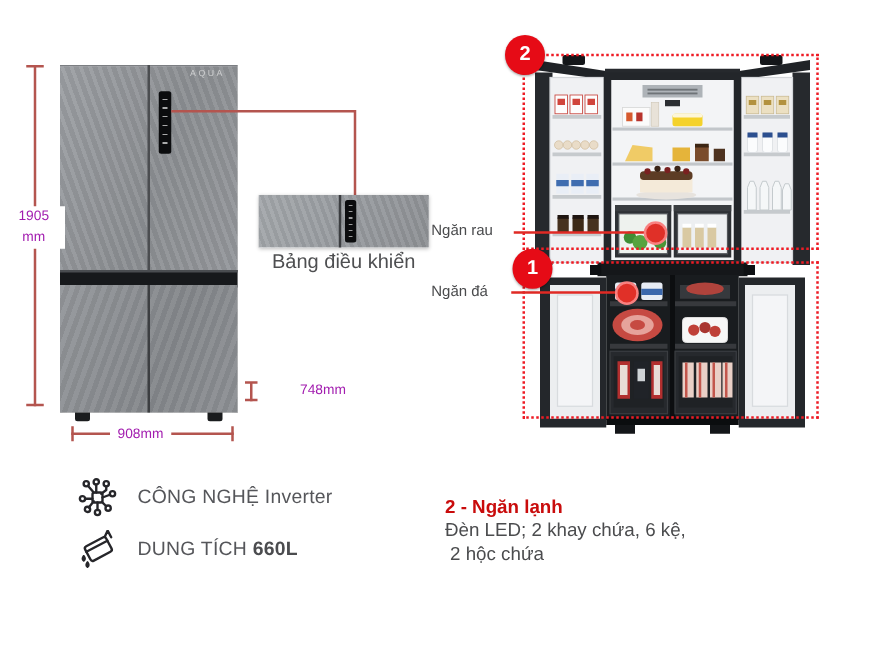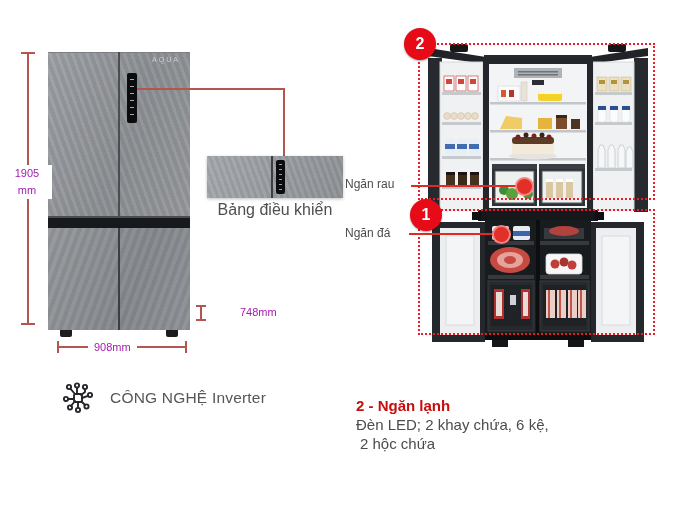--- a/index.html
+++ b/index.html
@@ -380,20 +380,34 @@
           <circle cx="16" cy="28" r="2.1"></circle>
         <path d="M13 19 L9 24"></path>
           <circle cx="8" cy="25.5" r="2.1"></circle>
         <path d="M19.5 19.5 L23 23"></path>
           <circle cx="24.5" cy="24.5" r="2.1"></circle>
       </svg>
     </span>
     <span class="feature-text"><span>CÔNG NGHỆ Inverter</span><b></b></span>
   </div>
 
+  <div class="abs feature-row feat-2">
+    <span class="feature-icon">
+      <svg width="34" height="32" viewBox="0 0 34 32" fill="none" stroke="#26262a" stroke-width="1.9" stroke-linecap="round" stroke-linejoin="round">
+        <g transform="rotate(-28 17 15)">
+          <rect x="8" y="9" width="19" height="13" rx="2"></rect>
+          <path d="M8 13 H27"></path>
+          <path d="M27 9 L31 6 L31 12"></path>
+        </g>
+        <path d="M6 21 q-1.6 2.4 0 3.4 q1.6 -1 0 -3.4" fill="#26262a"></path>
+        <path d="M9 26 q-1.6 2.4 0 3.4 q1.6 -1 0 -3.4" fill="#26262a"></path>
+      </svg>
+    </span>
+    <span class="feature-text"><span>DUNG TÍCH </span><b>660L</b></span>
+  </div>
 
 
   <div class="abs notes">
     <div class="note-block">
     </div>
     <div class="note-block">
       <div class="note-title">2 - Ngăn lạnh</div>
       <div class="note-line" style="padding-left:0;">Đèn LED; 2 khay chứa, 6 kệ,</div>
       <div class="note-line">2 hộc chứa</div>
     </div>

